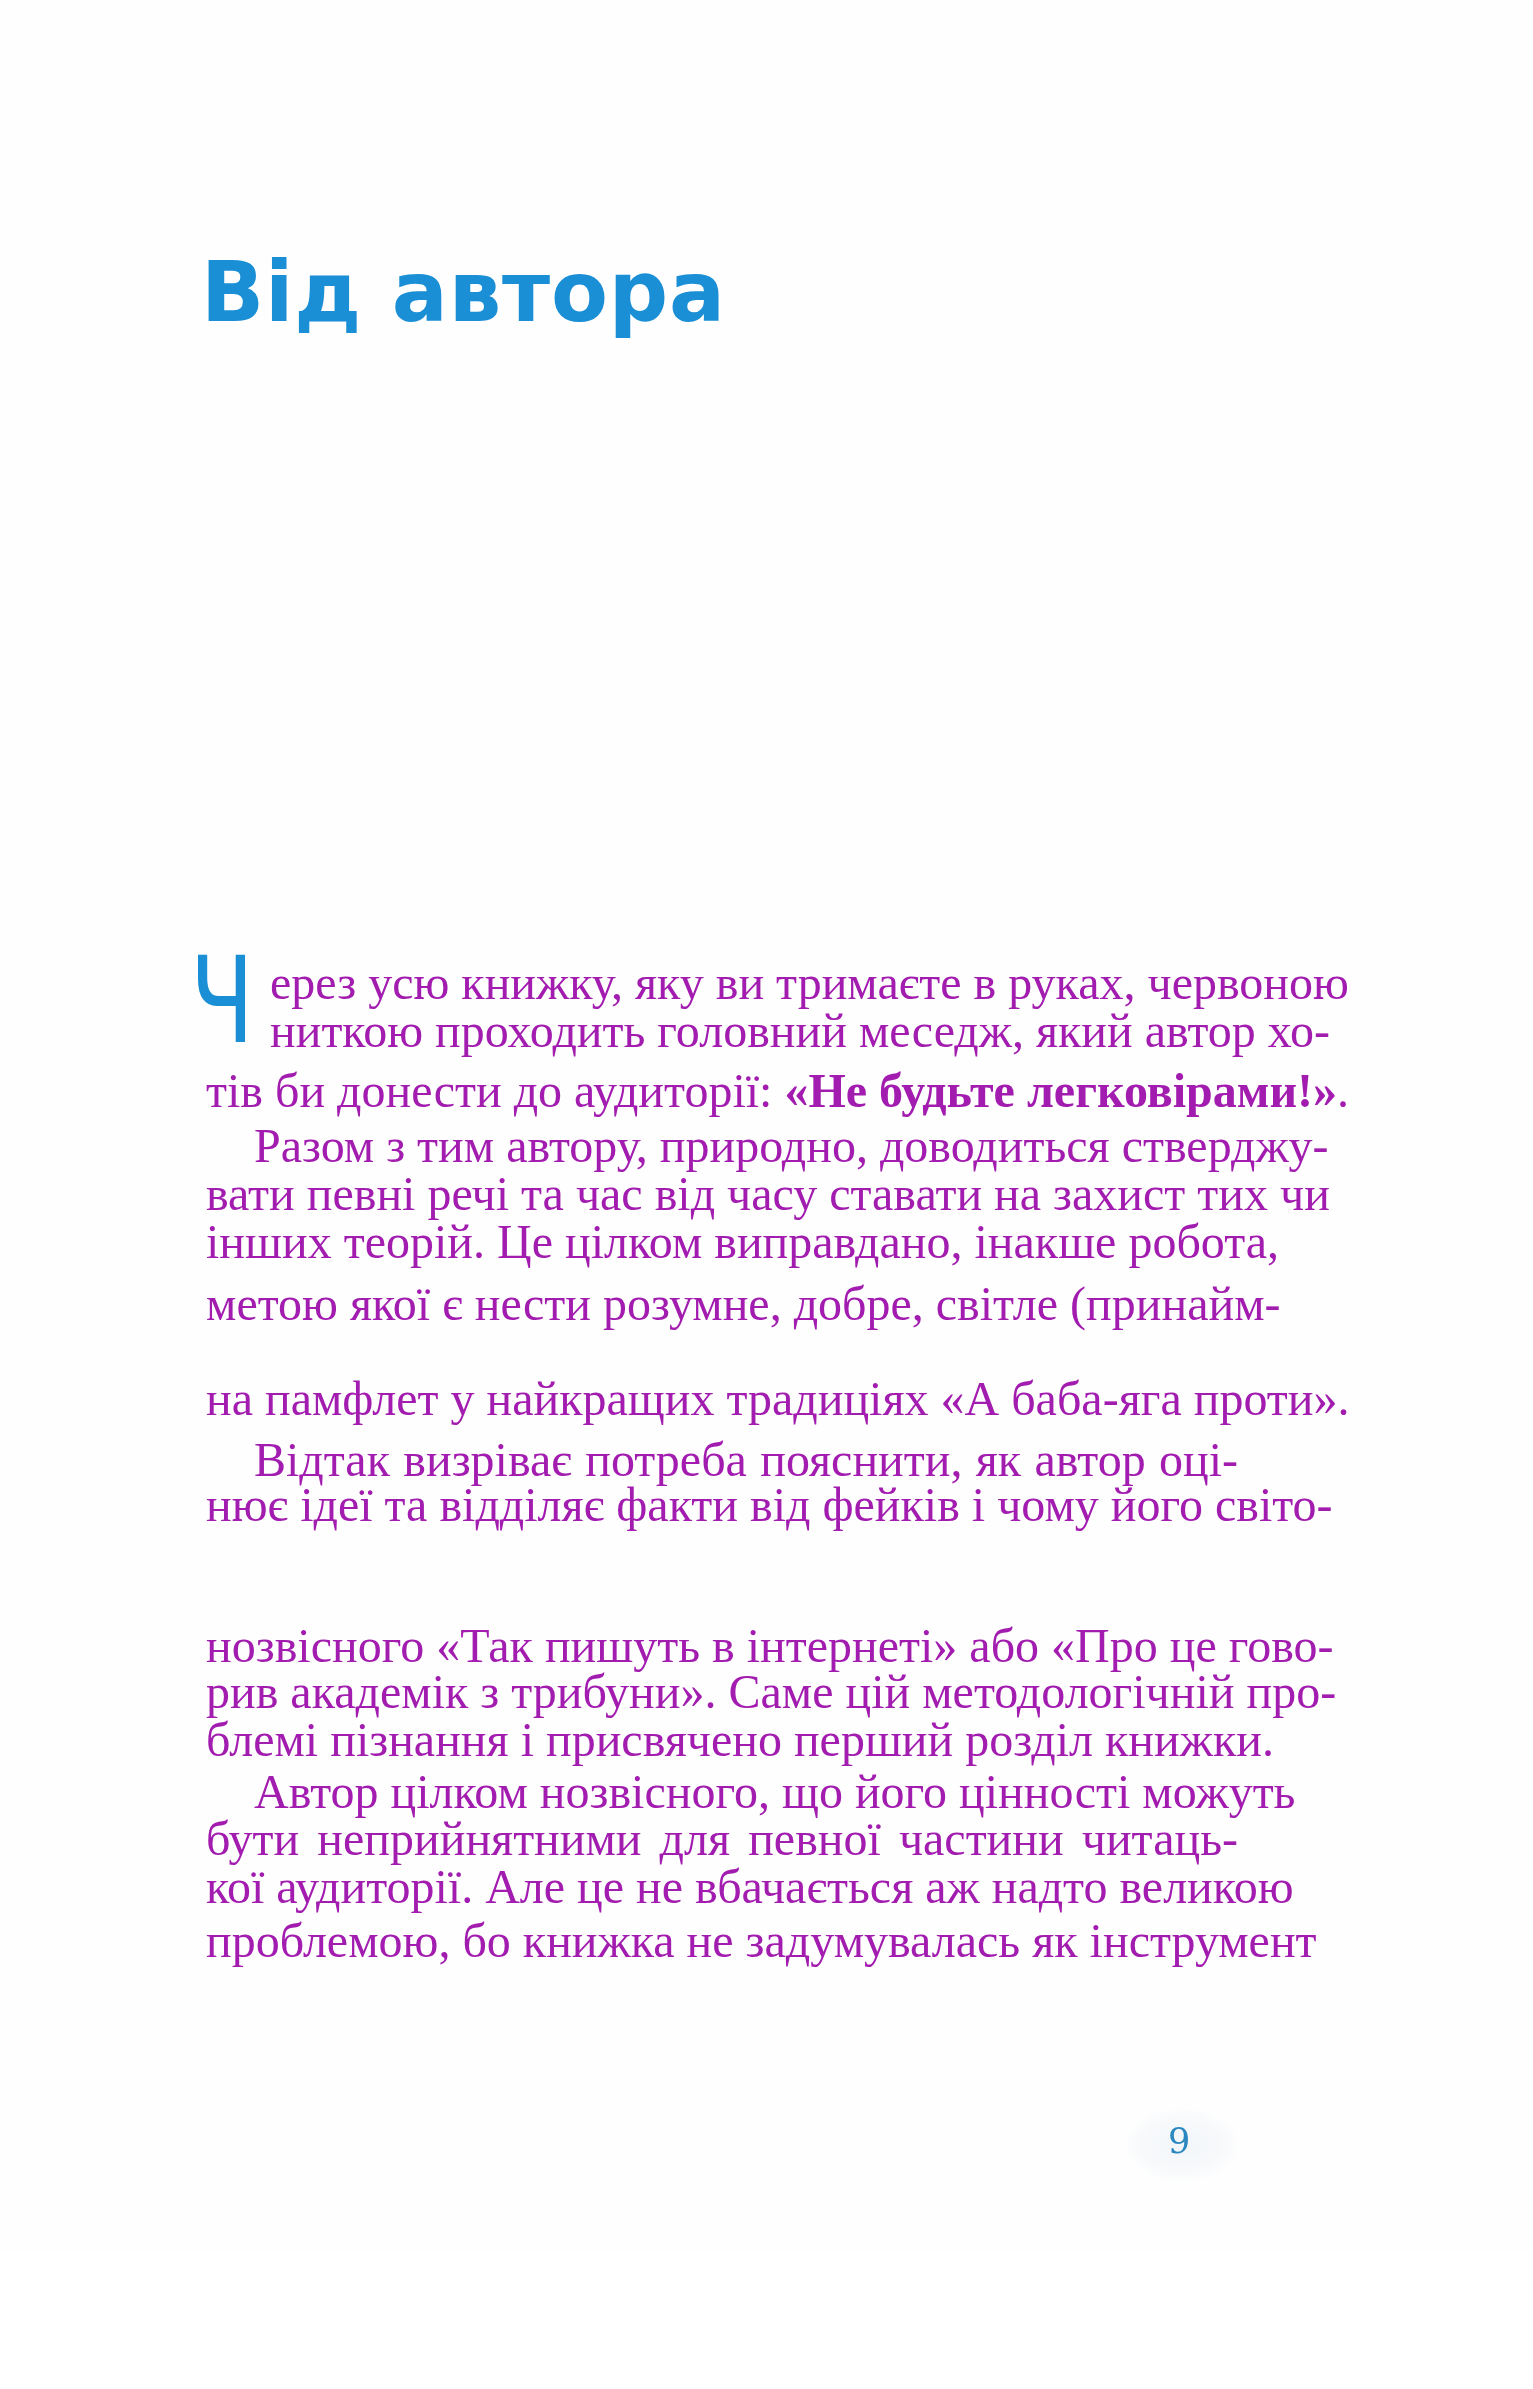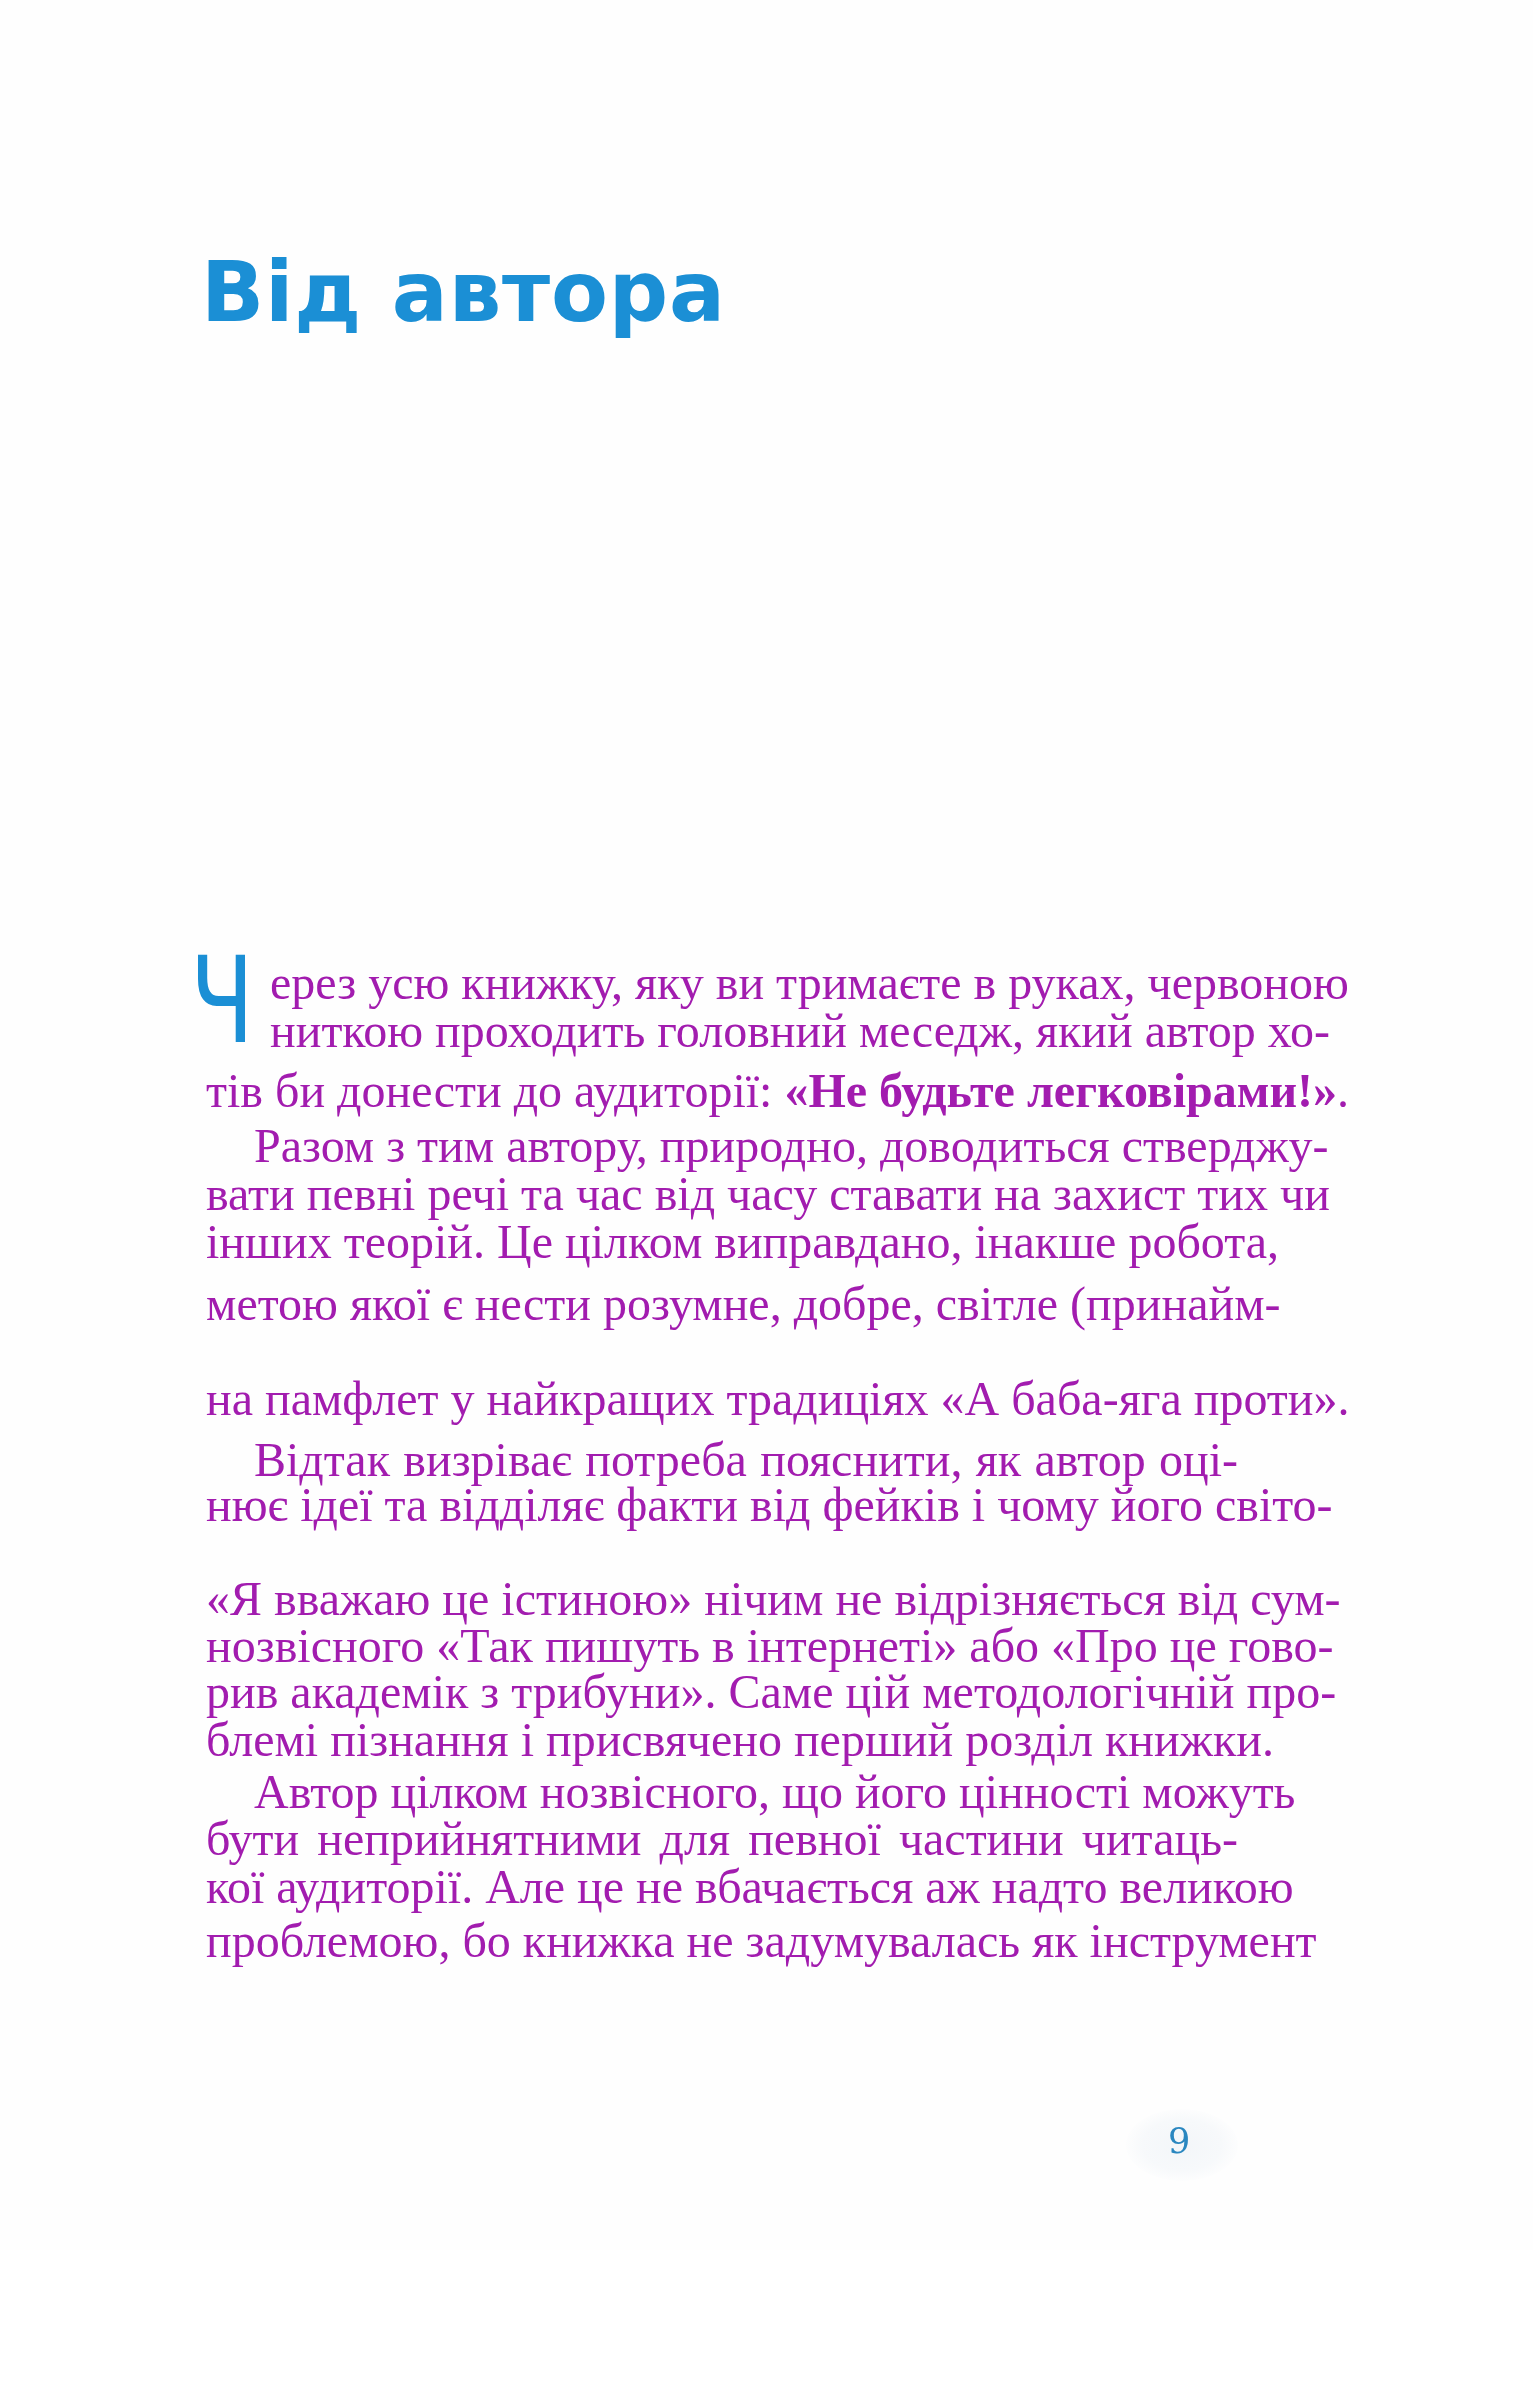--- a/index.html
+++ b/index.html
@@ -48,21 +48,20 @@
   <div class="line" style="top:1067px"><span>тів би донести до аудиторії: </span><b class="em">«Не будьте легковірами!»</b><span>.</span></div>
 
   <div class="line indent" style="top:1122px">Разом з тим автору, природно, доводиться стверджу-</div>
   <div class="line" style="top:1170px">вати певні речі та час від часу ставати на захист тих чи</div>
   <div class="line" style="top:1218px">інших теорій. Це цілком виправдано, інакше робота,</div>
   <div class="line" style="top:1280px">метою якої є нести розумне, добре, світле (принайм-</div>
   <div class="line" style="top:1375px">на памфлет у найкращих традиціях «А баба-яга проти».</div>
 
   <div class="line indent" style="top:1436px">Відтак визріває потреба пояснити, як автор оці-</div>
   <div class="line" style="top:1481px">нює ідеї та відділяє факти від фейків і чому його світо-</div>
-  <div class="line" style="top:1575px">«Я вважаю це істиною» нічим не відрізняється від сум-</div>
   <div class="line" style="top:1622px">нозвісного «Так пишуть в інтернеті» або «Про це гово-</div>
   <div class="line" style="top:1668px">рив академік з трибуни». Саме цій методологічній про-</div>
   <div class="line" style="top:1716px">блемі пізнання і присвячено перший розділ книжки.</div>
 
   <div class="line indent" style="top:1768px">Автор цілком нозвісного, що його цінності можуть</div>
   <div class="line" style="top:1815px">бути неприйнятними для певної частини читаць-</div>
   <div class="line" style="top:1863px">кої аудиторії. Але це не вбачається аж надто великою</div>
   <div class="line" style="top:1917px">проблемою, бо книжка не задумувалась як інструмент</div>
 
   <div class="pagenum-bg"></div>

